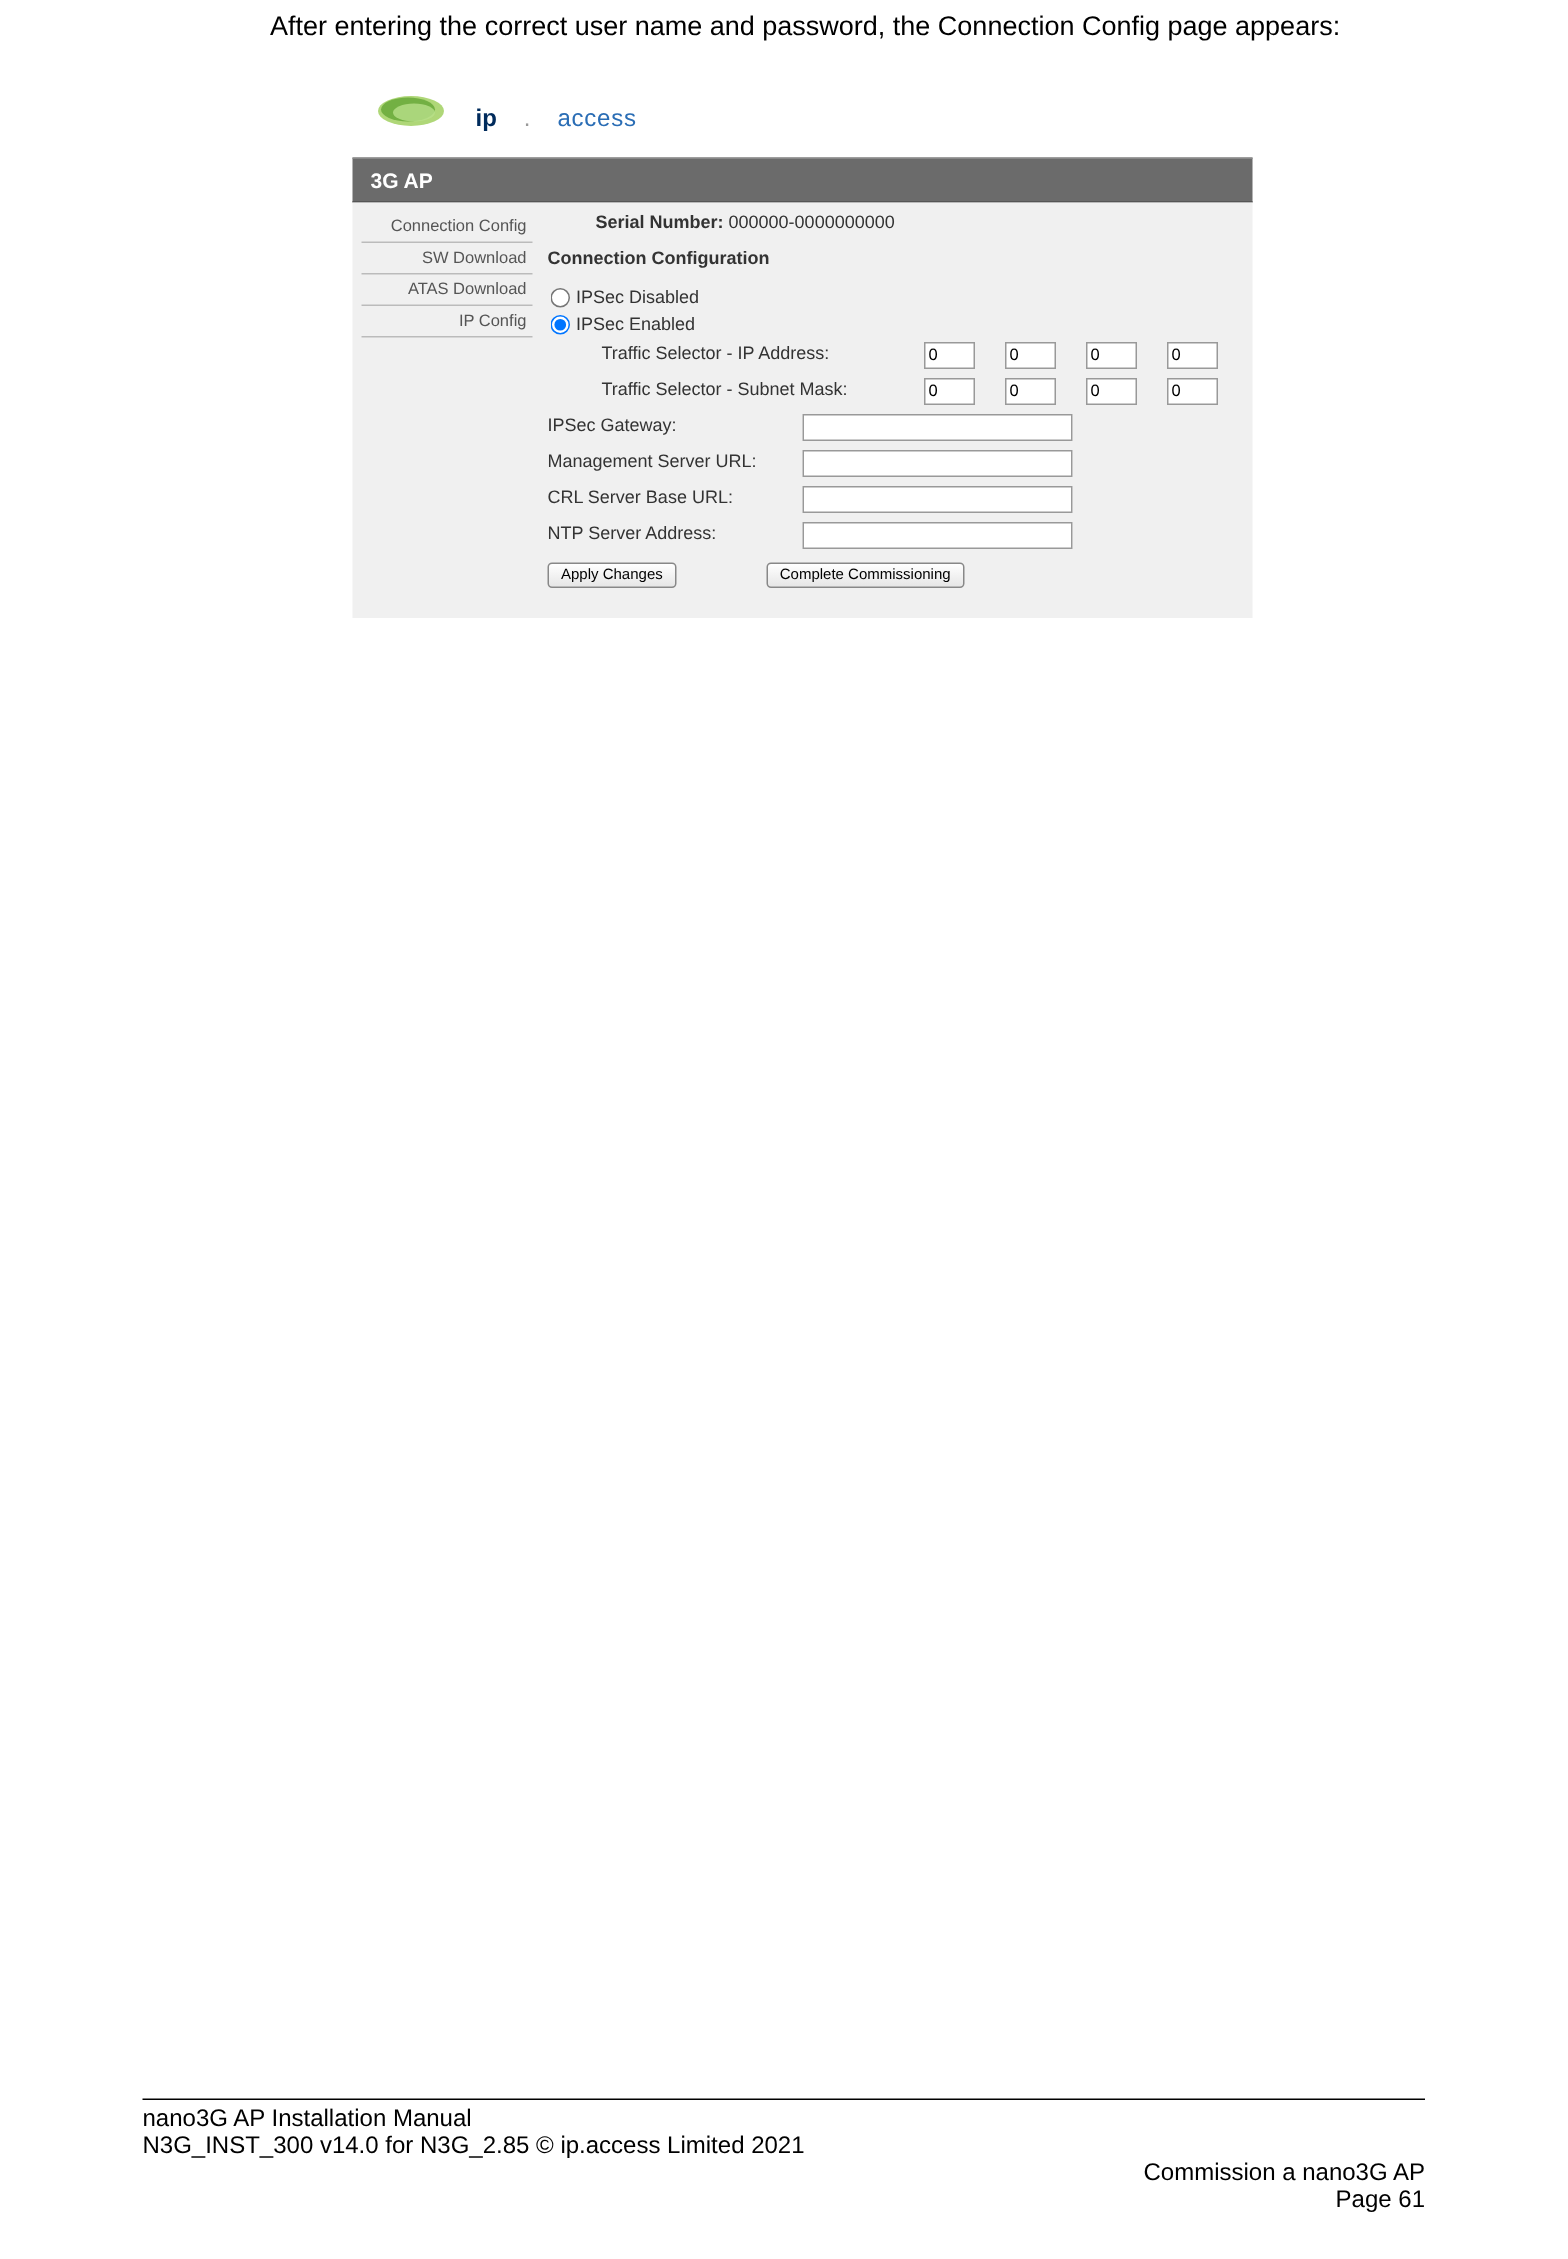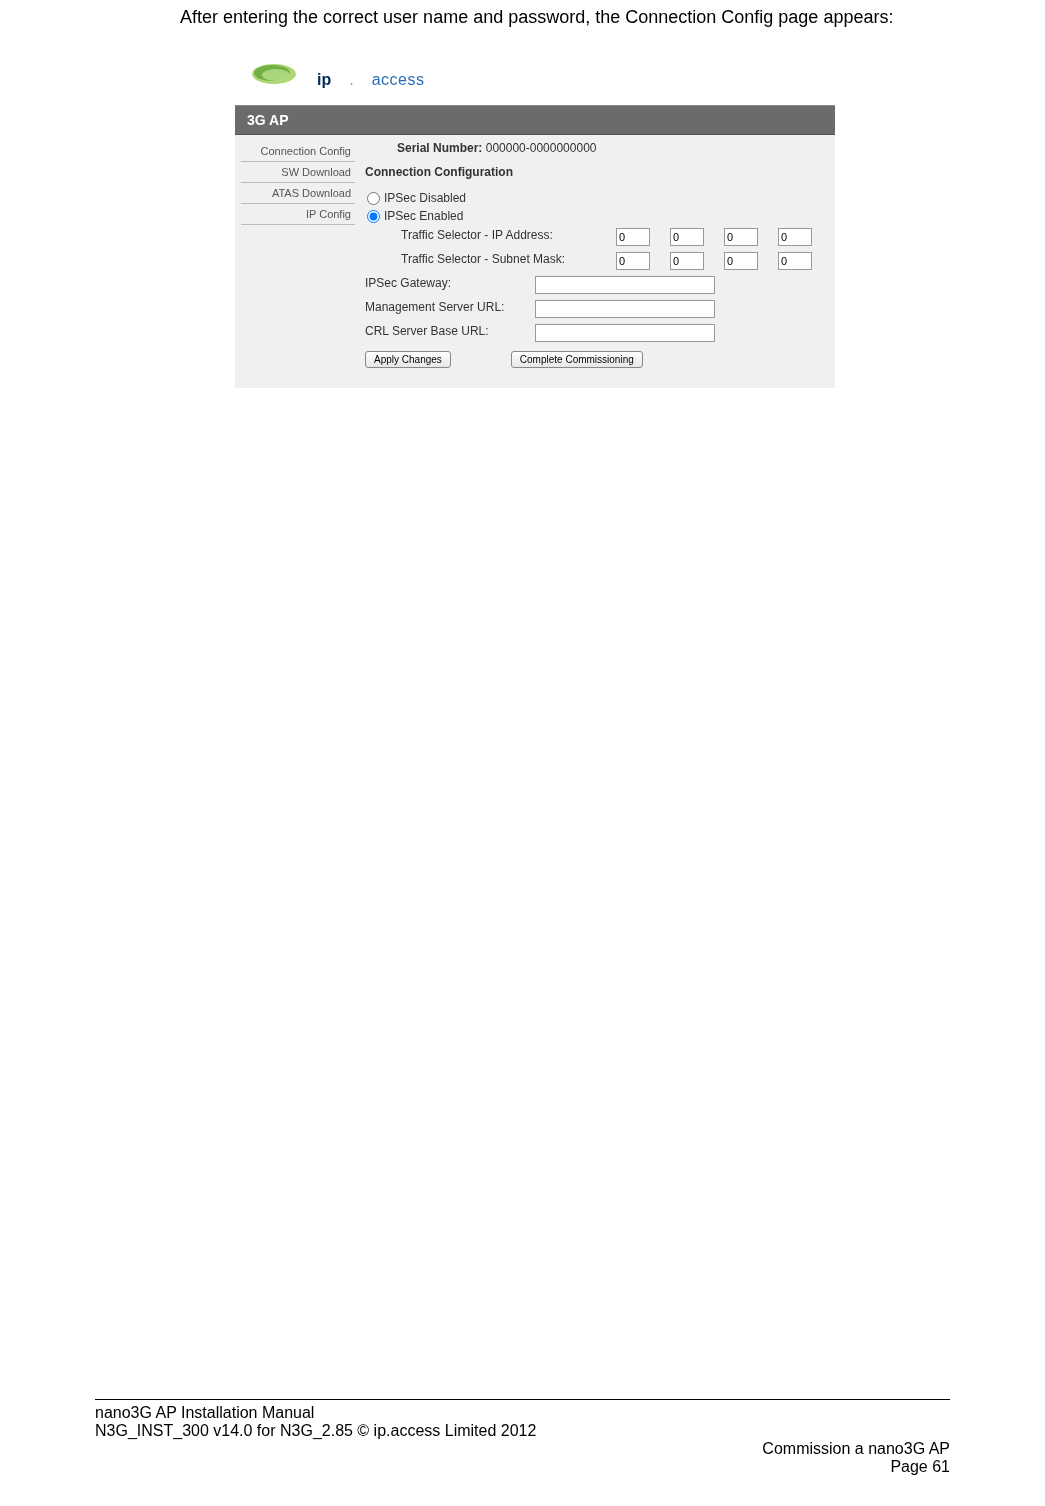--- a/index.html
+++ b/index.html
@@ -244,32 +244,36 @@
         <div class="form-row">
           <span class="form-label-short">Management Server URL:</span>
           <input class="text-input" type="text" value="" style="">
         </div>
 
         <div class="form-row">
           <span class="form-label-short">CRL Server Base URL:</span>
           <input class="text-input" type="text" value="" style="">
         </div>
 
+        <div class="form-row">
+          <span class="form-label-short">NTP Server Address:</span>
+          <input class="text-input" type="text" value="" style="">
+        </div>
 
         <div class="button-row">
           <button class="app-button">Apply Changes</button>
           <button class="app-button">Complete Commissioning</button>
         </div>
       </div>
     </div>
   </div>
 </div>
 
 <div class="footer">
   <div class="footer-left">
     <div>nano3G AP Installation Manual</div>
-    <div>N3G_INST_300 v14.0 for N3G_2.85 © ip.access Limited 2012</div>
+    <div>N3G_INST_300 v14.0 for N3G_2.85 © ip.access Limited 2021</div>
   </div>
   <div class="footer-right">
     <div>Commission a nano3G AP</div>
     <div>Page 61</div>
   </div>
 </div>
 
 </body></html>

